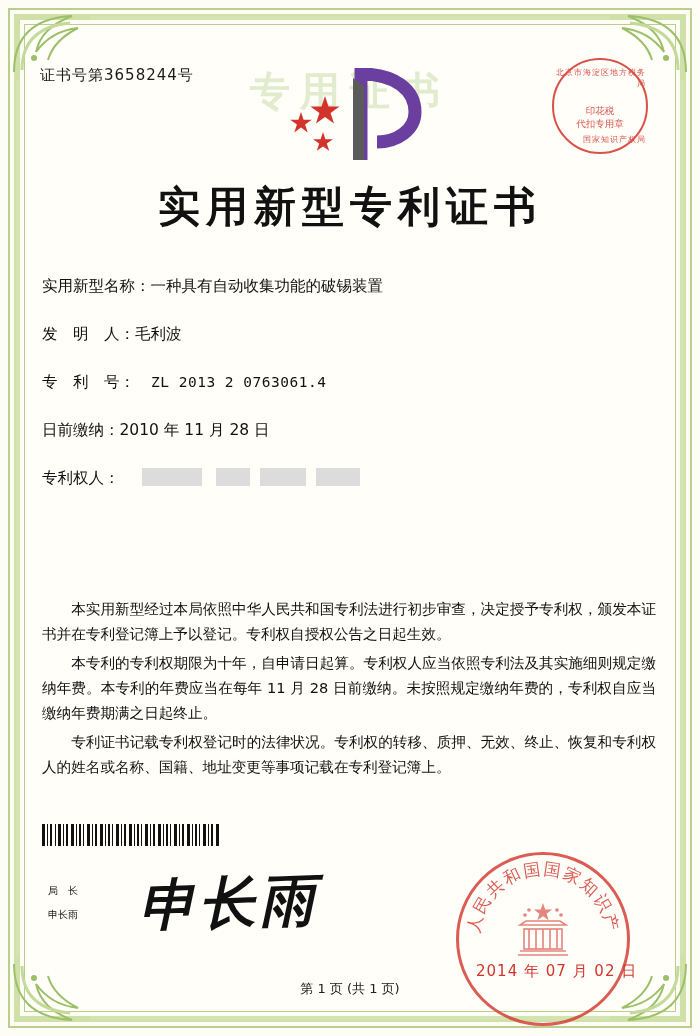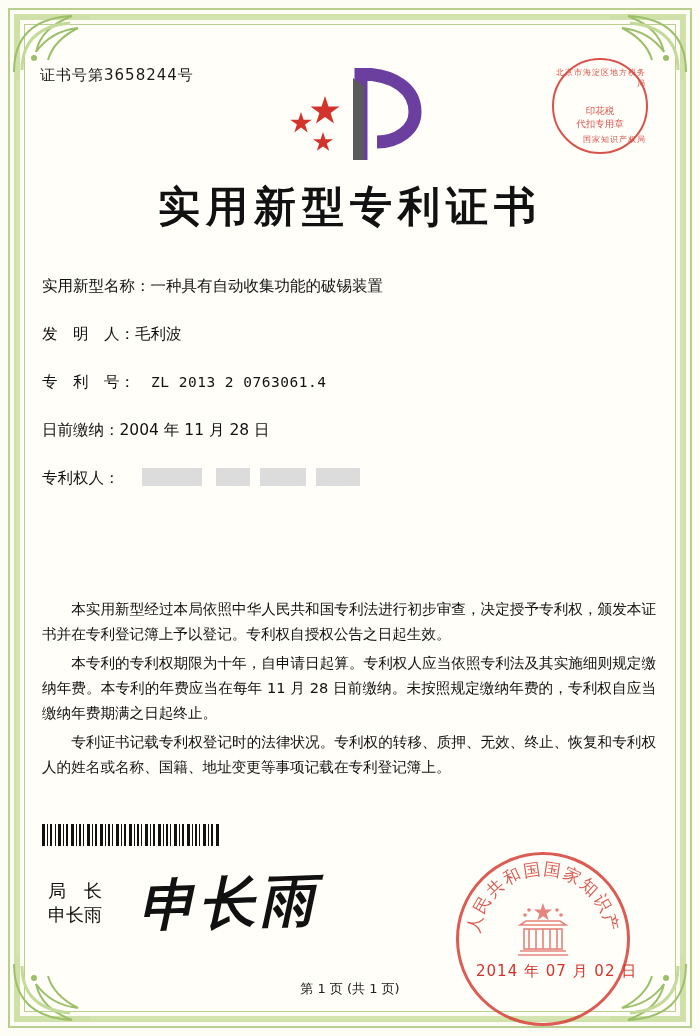--- a/index.html
+++ b/index.html
@@ -78,21 +78,21 @@
     display:inline-block;position:relative;height:18px;vertical-align:-3px;
   }
   .redact i{position:absolute;top:0;height:18px;background:#dcdcdc;display:block;}
 
   .paras{position:absolute;left:18px;right:20px;top:572px;font-size:14.6px;line-height:25px;
     color:#111;text-align:justify;font-family:"DejaVu Sans", sans-serif;}
   .paras p{margin:0 0 4px 0;text-indent:2em;}
 
   .barcode{position:absolute;left:18px;top:800px;width:178px;height:22px;}
 
-  .sign-block{position:absolute;left:24px;top:855px;font-size:18px;color:#111;
+  .sign-block{position:absolute;left:24px;top:855px;font-size:10px;color:#111;
     font-family:"DejaVu Sans", sans-serif;line-height:24px;}
   .signature{
     position:absolute;left:115px;top:842px;font-size:56px;color:#111;
     font-family:"DejaVu Serif", serif;font-weight:bold;font-style:italic;
     letter-spacing:4px;transform:rotate(-2deg);
   }
 
   .page-no{
     position:absolute;left:0;right:0;bottom:14px;text-align:center;font-size:13px;color:#222;
     font-family:"DejaVu Sans", sans-serif;
@@ -169,20 +169,21 @@
   <div class="corner c-br">
     <svg width="78" height="62" viewBox="0 0 78 62">
       <path d="M2,60 C2,26 20,6 60,4 C40,12 28,22 24,40 C34,26 48,18 66,16 C50,24 40,34 36,48" fill="none" stroke="#9cbf6a" stroke-width="2"></path>
       <path d="M10,58 C10,30 26,14 58,11" fill="none" stroke="#c3da9a" stroke-width="3"></path>
       <circle cx="22" cy="46" r="3" fill="#9cbf6a"></circle>
     </svg>
   </div>
 
   <div class="content">
 
+    <div class="watermark">专用证书</div>
 
     <div class="cert-no">
       <span>证书号第</span><span>3658244</span><span>号</span>
     </div>
 
     <div class="logo">
       <svg width="170" height="96" viewBox="0 0 170 96">
 
         <path d="M96,92 L96,6 C130,6 150,22 150,44 C150,62 132,74 112,74" fill="none" stroke="#6b3fa0" stroke-width="13" stroke-linecap="butt"></path>
 
@@ -206,21 +207,21 @@
 
       <div class="field">
         <span class="f-label">发　明　人：</span><span class="f-value">毛利波</span>
       </div>
 
       <div class="field">
         <span class="f-label">专　利　号：</span><span class="f-value mono">ZL 2013 2 0763061.4</span>
       </div>
 
       <div class="field">
-        <span class="f-label">日前缴纳：</span><span class="f-value">2004 年 11 月 28 日</span>
+        <span class="f-label">日前缴纳：</span><span class="f-value">2010 年 11 月 28 日</span>
       </div>
 
       <div class="field">
         <span class="f-label">专利权人：</span><span class="redact" style="width:240px">
           <i style="left:22px;width:60px"></i>
           <i style="left:96px;width:34px"></i>
           <i style="left:140px;width:46px"></i>
           <i style="left:196px;width:44px"></i>
         </span>
       </div>

